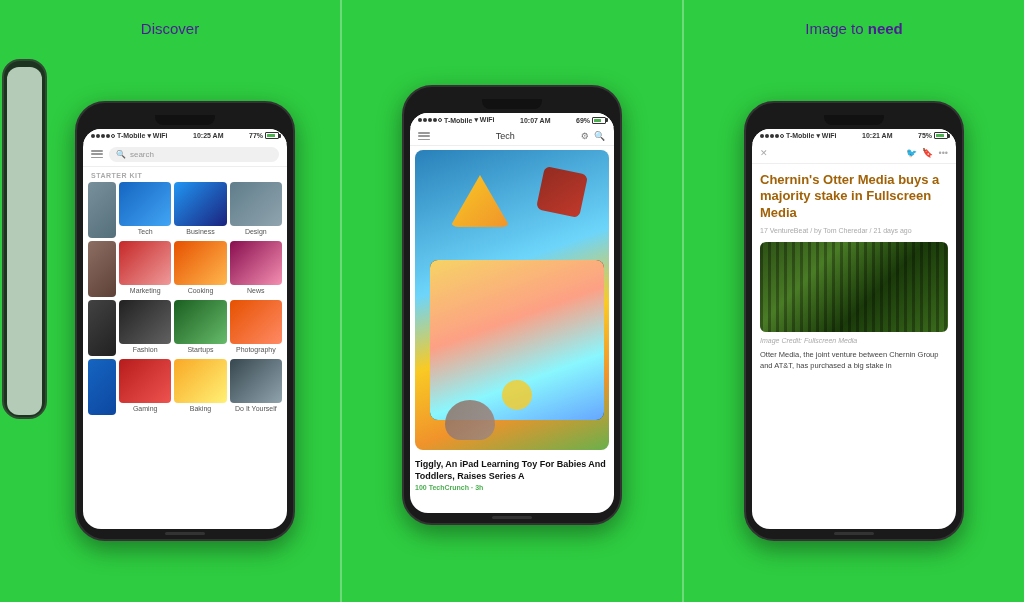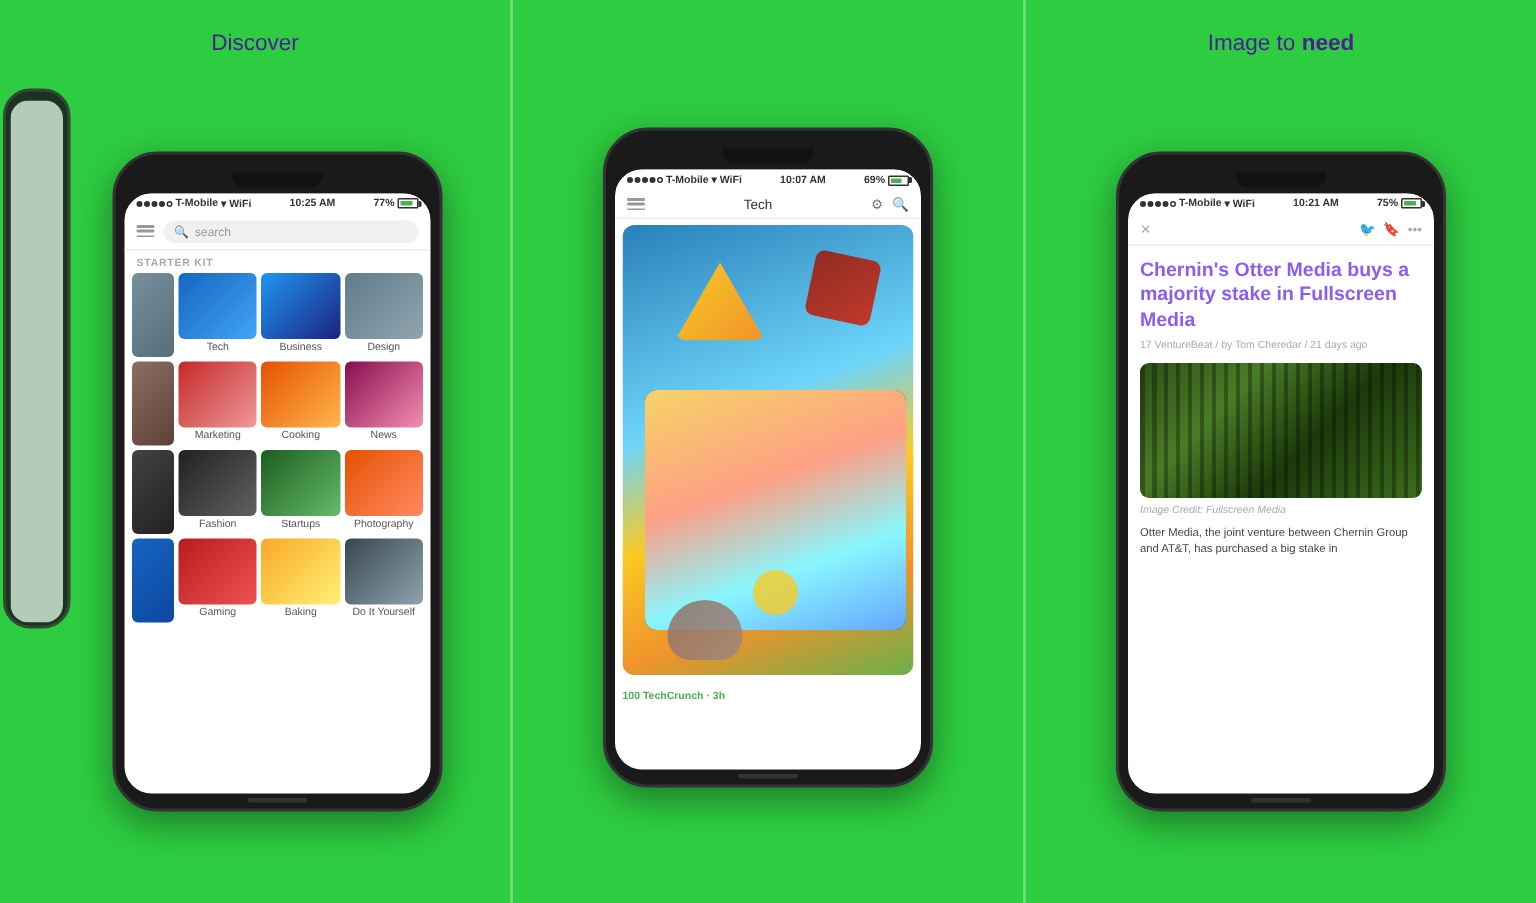--- a/index.html
+++ b/index.html
@@ -286,21 +286,21 @@
     .phone3-nav-left { display: flex; align-items: center; gap: 6px; font-size: 9px; color: #aaa; }
     .phone3-nav-right { display: flex; align-items: center; gap: 5px; font-size: 9px; color: #aaa; }
 
     .article-content {
       padding: 8px 8px 4px;
     }
 
     .article-headline {
       font-size: 13px;
       font-weight: 700;
-      color: #8b5cf6;
+      color: #a16207;
       line-height: 1.3;
       margin-bottom: 5px;
     }
 
     .article-byline {
       font-size: 7px;
       color: #aaa;
       margin-bottom: 8px;
     }
 
@@ -578,20 +578,21 @@
               <div style="width:100%;height:100%;background:linear-gradient(160deg,#f6d365 0%,#fda085 40%,#89f7fe 70%,#66a6ff 100%);position:relative;">
                 <div style="position:absolute;bottom:10px;left:50%;transform:translateX(-50%);width:30px;height:30px;background:#f9ca24;border-radius:50%;opacity:0.8;"></div>
               </div>
             </div>
 
             <div style="position:absolute;bottom:10px;left:30px;width:50px;height:40px;background:linear-gradient(135deg,#8d6e63,#a1887f);border-radius:50% 50% 30% 30% / 60% 60% 40% 40%;opacity:0.85;"></div>
           </div>
         </div>
 
         <div class="article-caption">
+          <div class="article-caption-title">Tiggly, An iPad Learning Toy For Babies And Toddlers, Raises Series A</div>
           <div class="article-caption-meta">
             <span>100</span>
             <span> </span>
             <span>TechCrunch</span>
             <span> · </span>
             <span>3h</span>
           </div>
         </div>
       </div>
       <div class="phone-home-indicator"></div>

